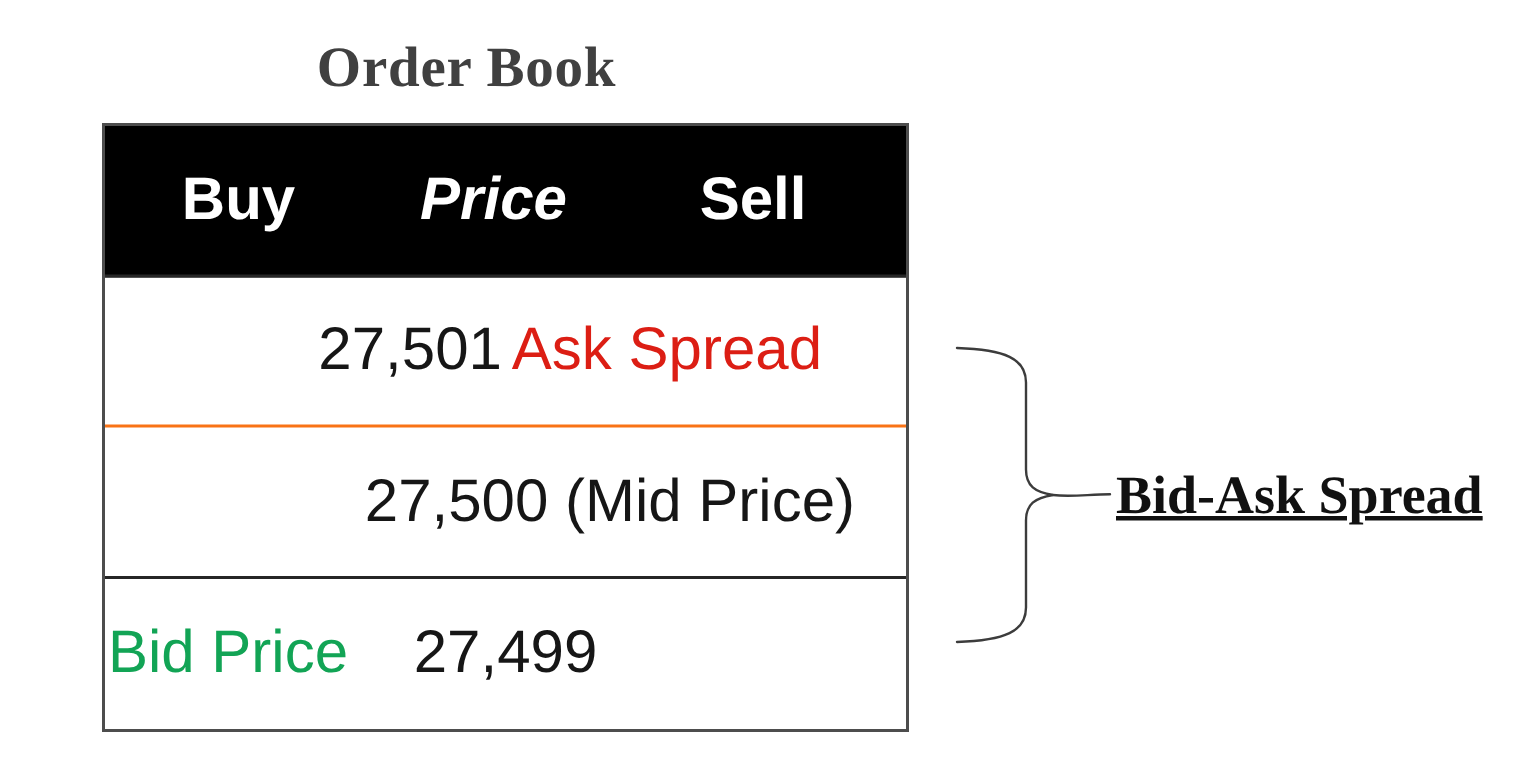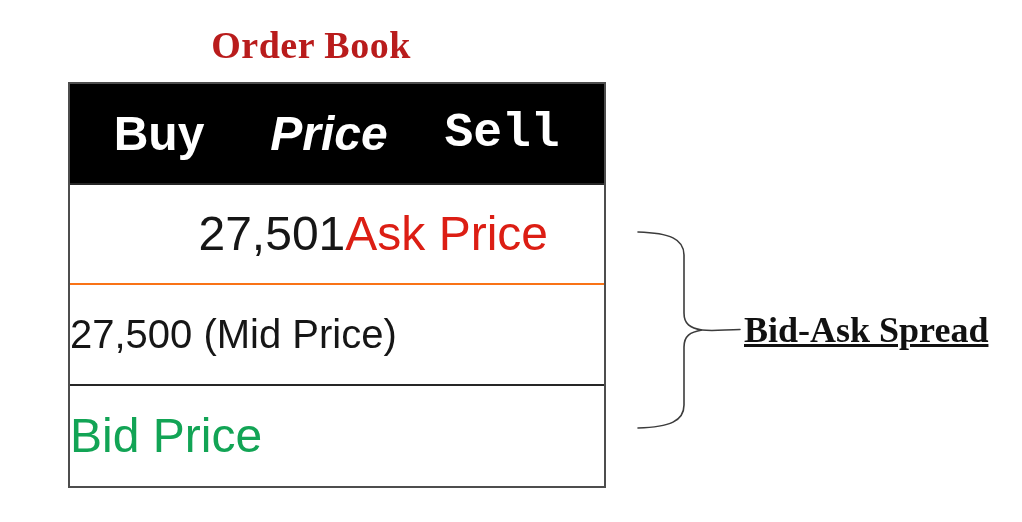--- a/index.html
+++ b/index.html
@@ -20,21 +20,21 @@
   .diagram-title {
     position: absolute;
     left: 68px;
     top: 24px;
     width: 486px;
     text-align: center;
     font-family: "Liberation Serif", "DejaVu Serif", serif;
     font-weight: bold;
     font-size: 38px;
     line-height: 42px;
-    color: #b91c1c;
+    color: #404040;
     letter-spacing: 0.5px;
   }
 
   
   .order-table {
     position: absolute;
     left: 68px;
     top: 82px;
     width: 538px;
     height: 406px;
@@ -55,37 +55,37 @@
 
   .header-row {
     background: var(--color-header_bg, #000000);
     color: var(--color-header_text, #ffffff);
     font-weight: bold;
     font-size: 40px;
     border-bottom: 2px solid #262626;
   }
   .cell {
     text-align: center;
-    font-size: 48px;
+    font-size: 40px;
     color: #161616;
     white-space: nowrap;
   }
   .header-row .cell { color: var(--color-header_text, #ffffff); }
   .cell-price-hdr { padding-right: 16px; font-style: italic; }
-  .cell-sell-hdr  { padding-right: 26px; font-family: Liberation Mono, monospace; }
+  .cell-sell-hdr  { padding-right: 26px; }
   .cell-sell-body { padding-right: 56px; }
   .cell-buy-body  { padding-right: 14px; }
 
   .ask-text { color: var(--color-ask, #dc1e14); }
   .bid-text { color: var(--color-bid, #12a455); }
 
   .mid-row {
     display: flex;
     align-items: center;
-    justify-content: flex-start;
+    justify-content: flex-end;
     border-bottom: 2px solid #262626;
     box-sizing: border-box;
   }
   .mid-cell {
     font-size: 40px;
     color: #161616;
     padding-right: 34px;
     white-space: nowrap;
   }
 
@@ -121,29 +121,30 @@
 
     <div class="trow header-row">
       <div class="cell">Buy</div>
       <div class="cell cell-price-hdr">Price</div>
       <div class="cell cell-sell-hdr">Sell</div>
     </div>
 
     <div class="trow">
       <div class="cell cell-buy-body"></div>
       <div class="cell">27,501</div>
-      <div class="cell cell-sell-body ask-text">Ask Price</div>
+      <div class="cell cell-sell-body ask-text">Ask Spread</div>
     </div>
 
     <div class="mid-row">
       <div class="mid-cell">27,500 (Mid Price)</div>
     </div>
 
     <div class="trow">
       <div class="cell cell-buy-body bid-text">Bid Price</div>
+      <div class="cell">27,499</div>
       <div class="cell cell-sell-body"></div>
     </div>
 
   </div>
 
   <div class="brace-wrap">
     <svg width="120" height="210" viewBox="0 0 120 210" fill="none" xmlns="http://www.w3.org/2000/svg">
       <path d="M 8 7
                C 40 8, 54 14, 54 30
                L 54 88

